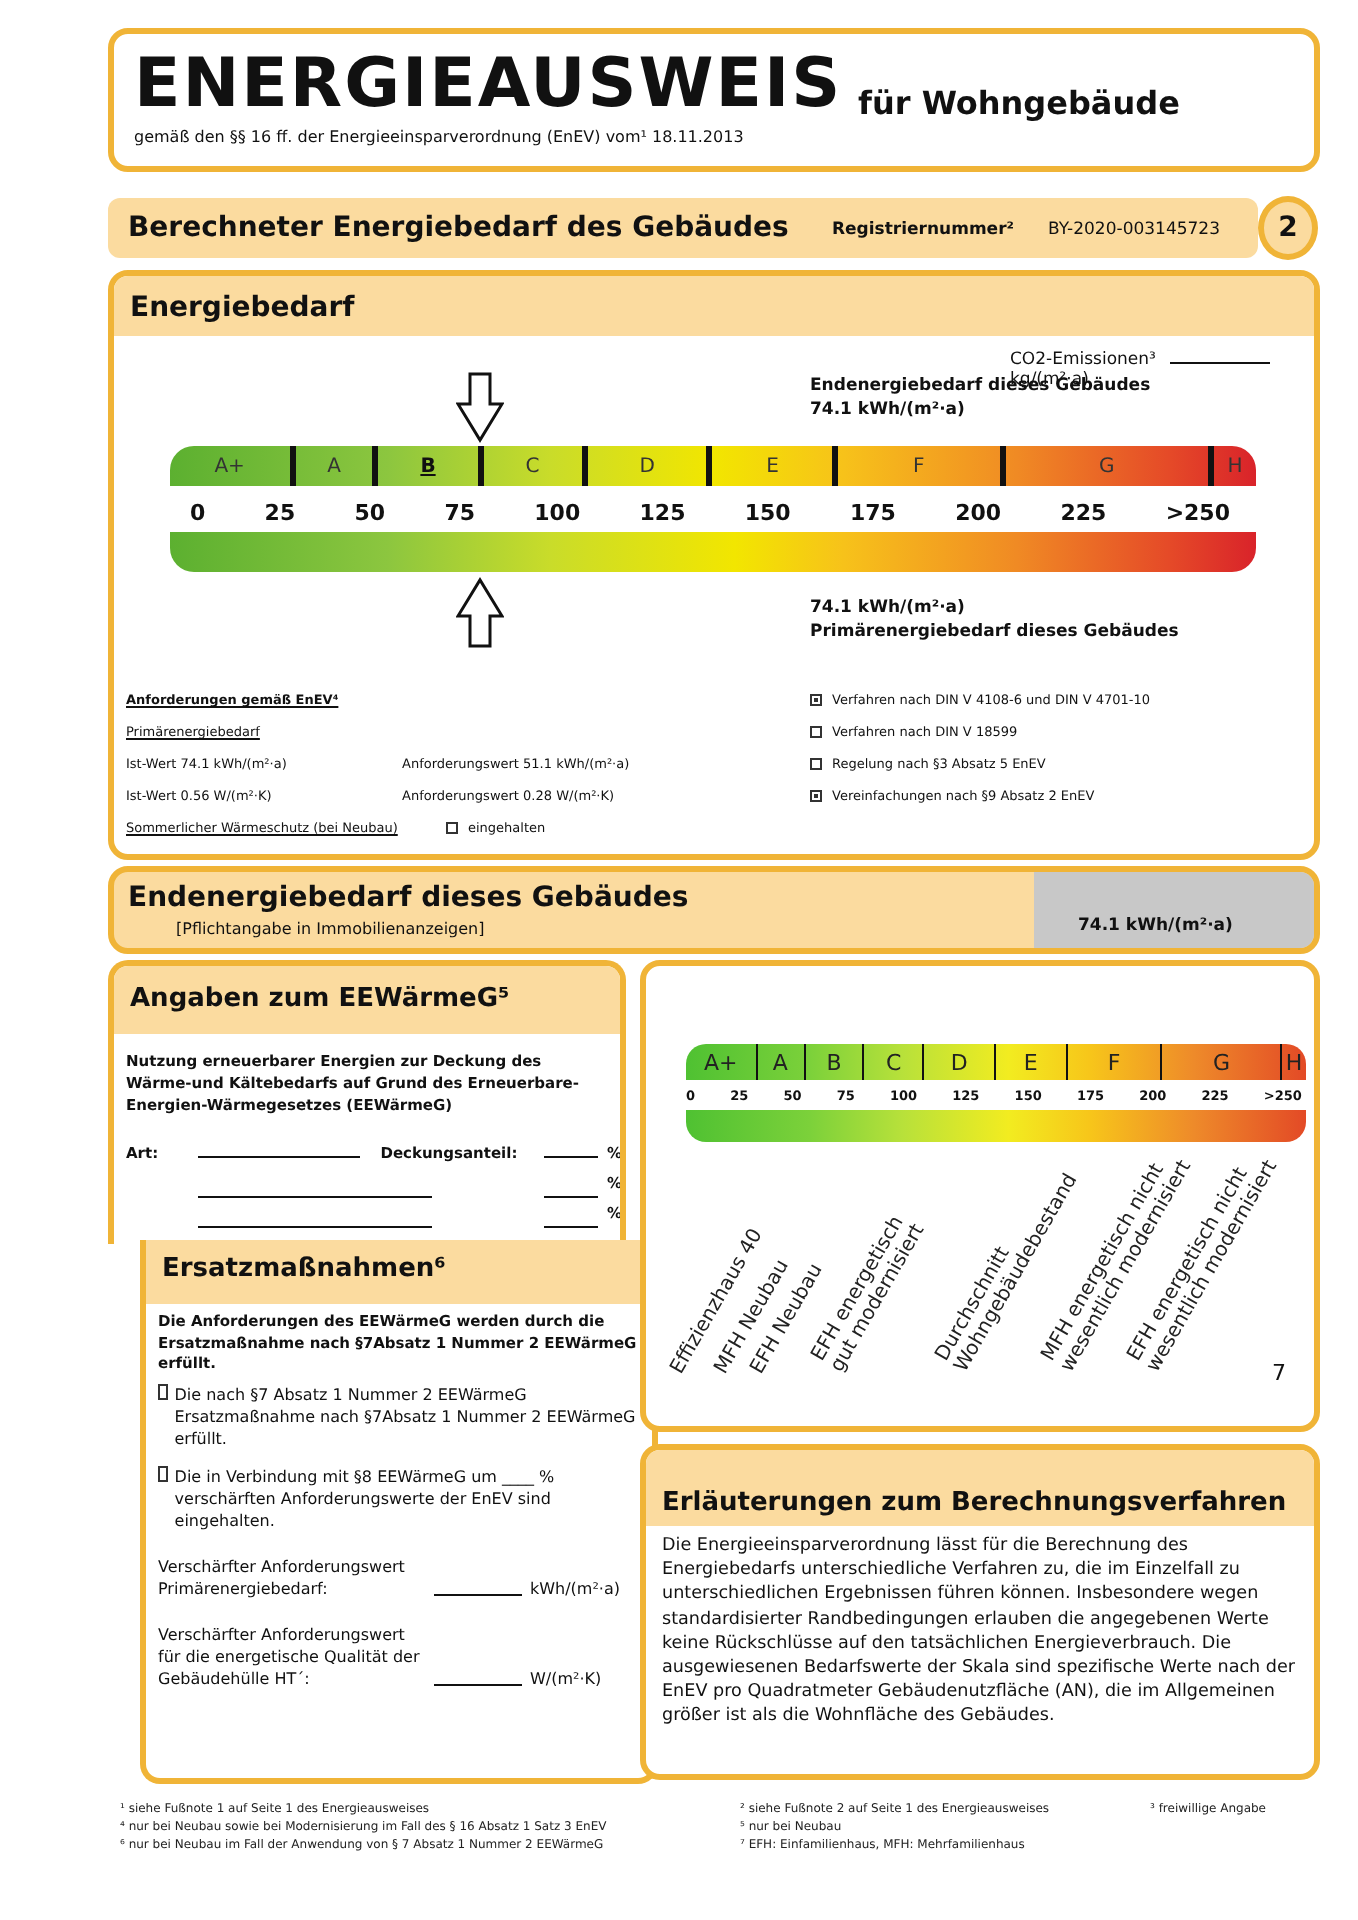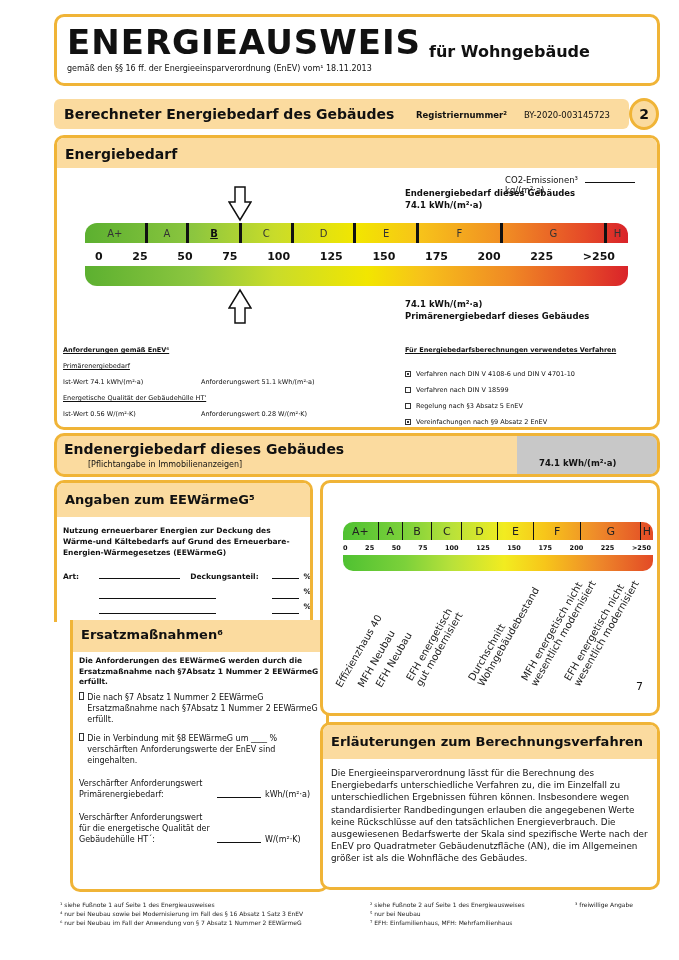--- a/index.html
+++ b/index.html
@@ -93,34 +93,32 @@
     <div>Primärenergiebedarf dieses Gebäudes</div>
   </div>
 
   <div class="abs small" style="left:6px;top:204px;width:330px;line-height:16px;">
     <div class="u" style="font-weight:bold;">Anforderungen gemäß EnEV⁴</div>
     <div class="u">Primärenergiebedarf</div>
     <div style="display:flex;">
       <span style="width:138px;">Ist-Wert 74.1 kWh/(m²·a)</span>
       <span>Anforderungswert 51.1 kWh/(m²·a)</span>
     </div>
-    <div class="u">Energetische Qualität der Gebäudehülle HT'</div>
     <div style="display:flex;">
       <span style="width:138px;">Ist-Wert 0.56 W/(m²·K)</span>
       <span>Anforderungswert 0.28 W/(m²·K)</span>
     </div>
     <div style="display:flex;align-items:center;">
       <span class="u" style="width:160px;">Sommerlicher Wärmeschutz (bei Neubau)</span>
       <span class="cb"></span>
       <span>eingehalten</span>
     </div>
   </div>
 
   <div class="abs small" style="left:348px;top:204px;width:250px;line-height:16px;">
-    <div class="u" style="font-weight:bold;margin-bottom:8px;">Für Energiebedarfsberechnungen verwendetes Verfahren</div>
     <div id="procedure-list">
         <div style="display: flex; align-items: center;">
           <span class="cb checked"></span>
           <span>Verfahren nach DIN V 4108-6 und DIN V 4701-10</span>
         </div>
         <div style="display: flex; align-items: center;">
           <span class="cb"></span>
           <span>Verfahren nach DIN V 18599</span>
         </div>
         <div style="display: flex; align-items: center;">
@@ -251,21 +249,21 @@
       </div>
       <div class="vlabel" style="left: 258px; top: 183px;">
         <div>EFH energetisch nicht</div>
         <div>wesentlich modernisiert</div>
       </div>
     </div>
   <div class="abs" style="left:313px;top:197px;font-size:11px;">7</div>
 </div>
 
 <div class="box" style="left:320px;top:722px;width:340px;height:168px;">
-  <div class="box-head" style="height:34px;padding:9px 8px;font-size:13px;">Erläuterungen zum Berechnungsverfahren</div>
+  <div class="box-head" style="height:34px;padding:19px 8px;font-size:13px;">Erläuterungen zum Berechnungsverfahren</div>
   <div class="abs" style="left:8px;top:42px;width:322px;font-size:8.8px;line-height:12.2px;">Die Energieeinsparverordnung lässt für die Berechnung des Energiebedarfs unterschiedliche Verfahren zu, die im Einzelfall zu unterschiedlichen Ergebnissen führen können. Insbesondere wegen standardisierter Randbedingungen erlauben die angegebenen Werte keine Rückschlüsse auf den tatsächlichen Energieverbrauch. Die ausgewiesenen Bedarfswerte der Skala sind spezifische Werte nach der EnEV pro Quadratmeter Gebäudenutzfläche (AN), die im Allgemeinen größer ist als die Wohnfläche des Gebäudes.</div>
 </div>
 
 <div class="foot" style="left:60px;top:900px;">
   <div>¹ siehe Fußnote 1 auf Seite 1 des Energieausweises</div>
   <div>⁴ nur bei Neubau sowie bei Modernisierung im Fall des § 16 Absatz 1 Satz 3 EnEV</div>
   <div>⁶ nur bei Neubau im Fall der Anwendung von § 7 Absatz 1 Nummer 2 EEWärmeG</div>
 </div>
 <div class="foot" style="left:370px;top:900px;">
   <div>² siehe Fußnote 2 auf Seite 1 des Energieausweises</div>

